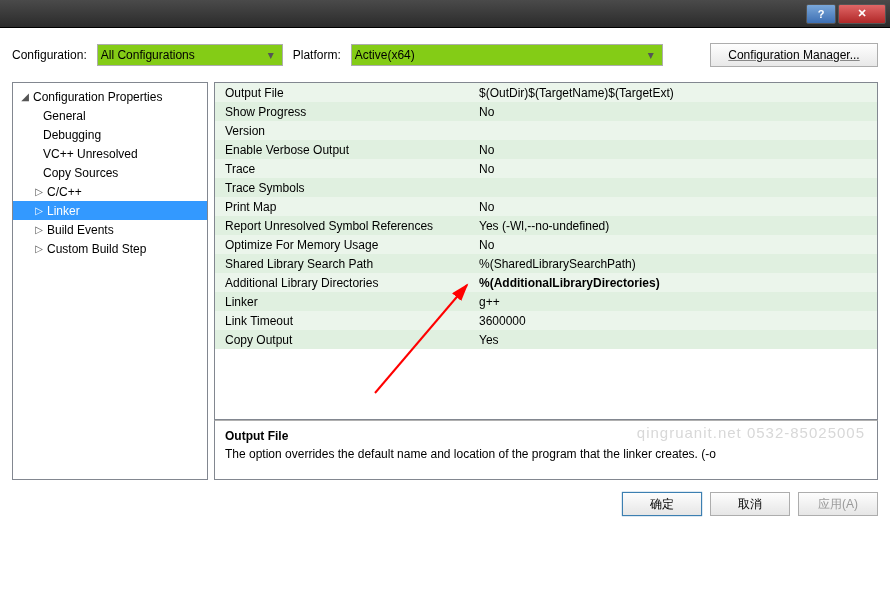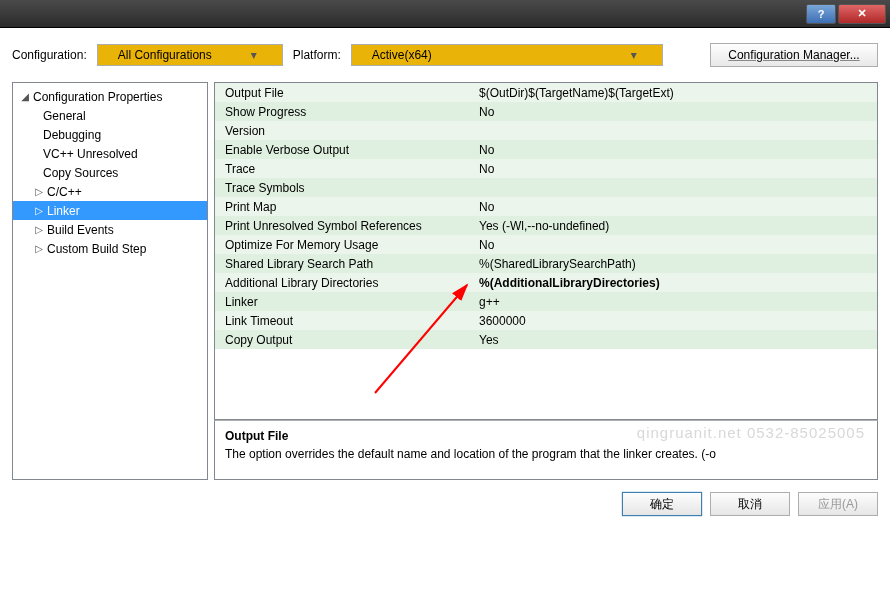--- a/index.html
+++ b/index.html
@@ -12,21 +12,21 @@
 .tb-btn { width: 30px; height: 20px; display:flex; align-items:center; justify-content:center; border:1px solid #555; border-radius:2px; font-size:11px; font-weight:bold; color:#fff;}
 .tb-help { background: linear-gradient(#7aa7d9,#3d6fb3); }
 .tb-close { width:48px; background: linear-gradient(#e06767,#b02828); }
 
 
 .outer { padding: 10px 12px 12px 12px; height: 502px; display:flex; flex-direction:column; background:#fff; }
 
 
 .configbar { height: 34px; display:flex; align-items:center; gap:10px; }
 .configbar label { font-size:12px; }
-.combo { height:22px; border:1px solid #adadad; background:#eab308; display:flex; align-items:center; padding:0 20px; position:relative; }
+.combo { height:22px; border:1px solid #adadad; background:#84cc16; display:flex; align-items:center; padding:0 3px; position:relative; }
 .combo .caret { margin-left:auto; width:16px; text-align:center; color:#555; }
 .combo.cfg { width:186px; }
 .combo.plat { width:312px; }
 .cfg-mgr { height:24px; width:168px; border:1px solid #adadad; background:linear-gradient(#fefefe,#e8e8e8); display:flex; align-items:center; justify-content:center; }
 .cfg-mgr span { text-decoration: underline; text-decoration-color:#888;text-align:center; }
 
 
 .split { flex:1; display:flex; gap:6px; margin-top:10px; min-height:0; }
 .tree { width:196px; border:1px solid #828790; background:#fff; padding-top:4px; overflow:hidden; }
 .tree .node { height:19px; display:flex; align-items:center; padding-left:6px; cursor:default; white-space:nowrap; }
@@ -151,21 +151,21 @@
             </div>
             <div class="row">
               <div class="k">Trace Symbols</div>
               <div class="v"></div>
             </div>
             <div class="row">
               <div class="k">Print Map</div>
               <div class="v">No</div>
             </div>
             <div class="row">
-              <div class="k">Print Unresolved Symbol References</div>
+              <div class="k">Report Unresolved Symbol References</div>
               <div class="v">Yes (-Wl,--no-undefined)</div>
             </div>
             <div class="row">
               <div class="k">Optimize For Memory Usage</div>
               <div class="v">No</div>
             </div>
             <div class="row">
               <div class="k">Shared Library Search Path</div>
               <div class="v">%(SharedLibrarySearchPath)</div>
             </div>

